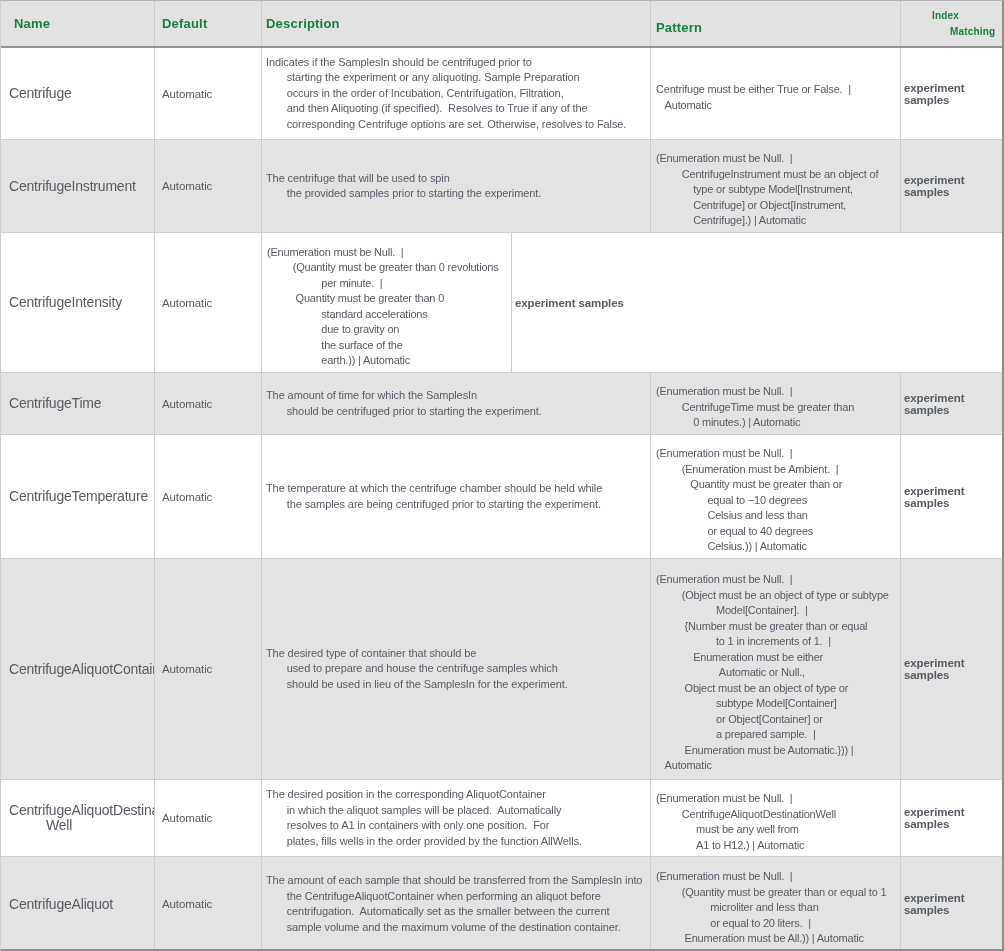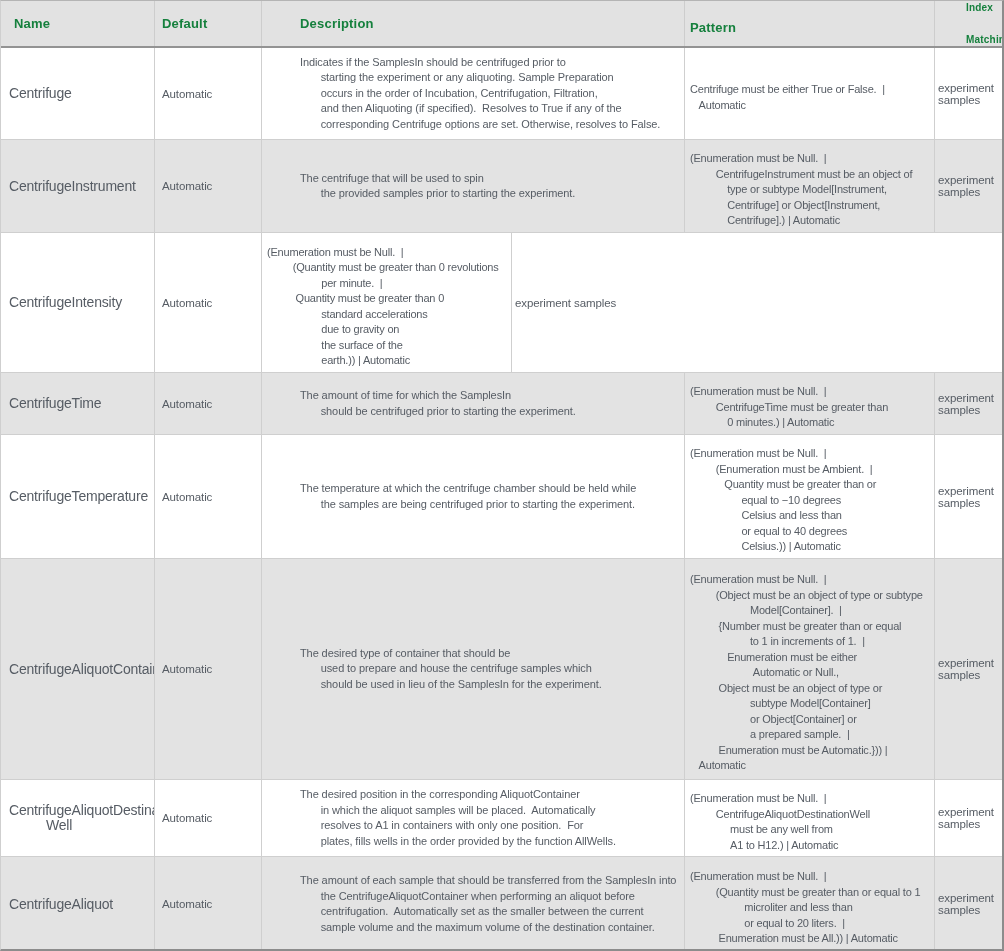--- a/index.html
+++ b/index.html
@@ -19,23 +19,23 @@
   .header-row { height:47px; background:#e2e2e2; border-bottom:2px solid #939393; }
   .header-row .cell {
     font-weight:bold; color:#15803d; font-size:13px; letter-spacing:0.2px;
     line-height:16px; border-right:1px solid #cdcdcd;
   }
   .header-row .col-index { border-right:none; font-size:10px;margin-left:28px; }
   .header-row .col-name { padding-left:13px; }
   
   .col-name    { width:154px; padding:3px 2px 3px 8px; font-size:14px; letter-spacing:-0.2px; line-height:15px; }
   .col-default { width:107px; padding:3px 0 3px 7px; font-size:11.5px; letter-spacing:-0.1px; }
-  .col-desc    { width:389px; padding:4px 2px 4px 4px; font-size:11px; letter-spacing:-0.1px; line-height:15.5px;margin-left:34px; }
+  .col-desc    { width:389px; padding:4px 2px 4px 4px; font-size:11px; letter-spacing:-0.1px; line-height:15.5px; }
   .col-pattern { width:250px; padding:12px 2px 4px 5px; font-size:11px; letter-spacing:-0.2px; line-height:15.5px; }
-  .col-index   { flex:1; padding:3px 2px 3px 3px; font-size:11.5px; letter-spacing:-0.1px; }
+  .col-index   { flex:1; padding:3px 2px 3px 3px; font-size:11.5px; letter-spacing:-0.1px;font-weight:bold; }
   
   .body-row { background:#ffffff; border-bottom:1px solid #cfcfcf; }
   .body-row .cell { border-right:1px solid #cfcfcf; }
   .body-row .col-index { border-right:none; }
   #table-body > .body-row:nth-child(even) { background:#e3e3e3; }
   #table-body > .body-row:nth-child(1) { height:92px; }
   #table-body > .body-row:nth-child(2) { height:93px; }
   #table-body > .body-row:nth-child(3) { height:140px; }
   #table-body > .body-row:nth-child(4) { height:62px; }
   #table-body > .body-row:nth-child(5) { height:124px; }

